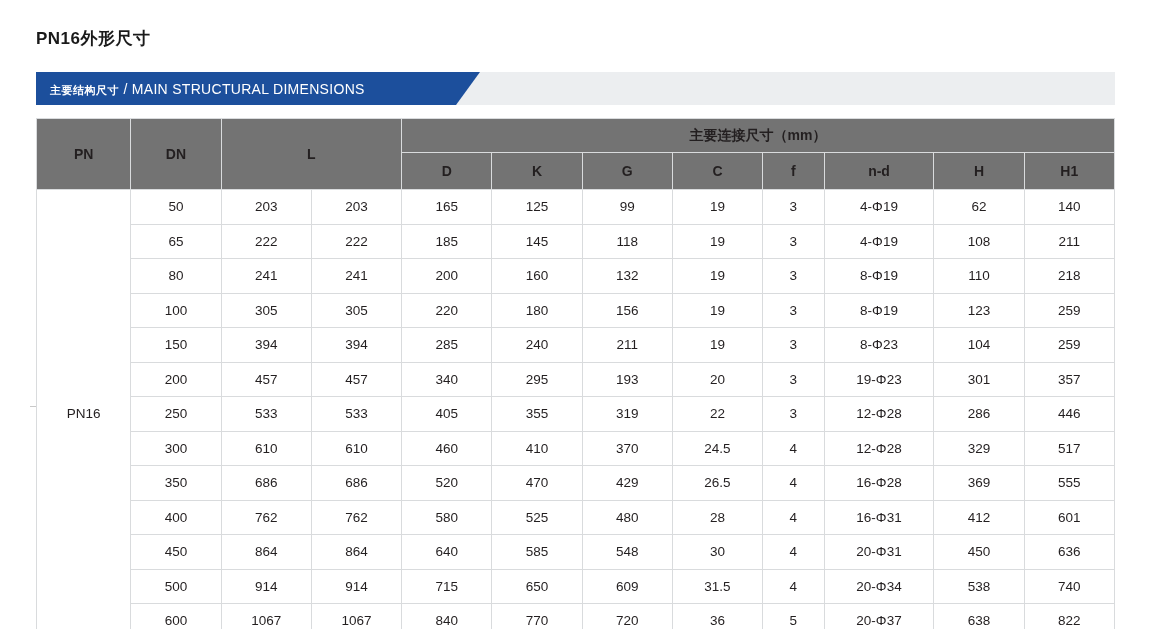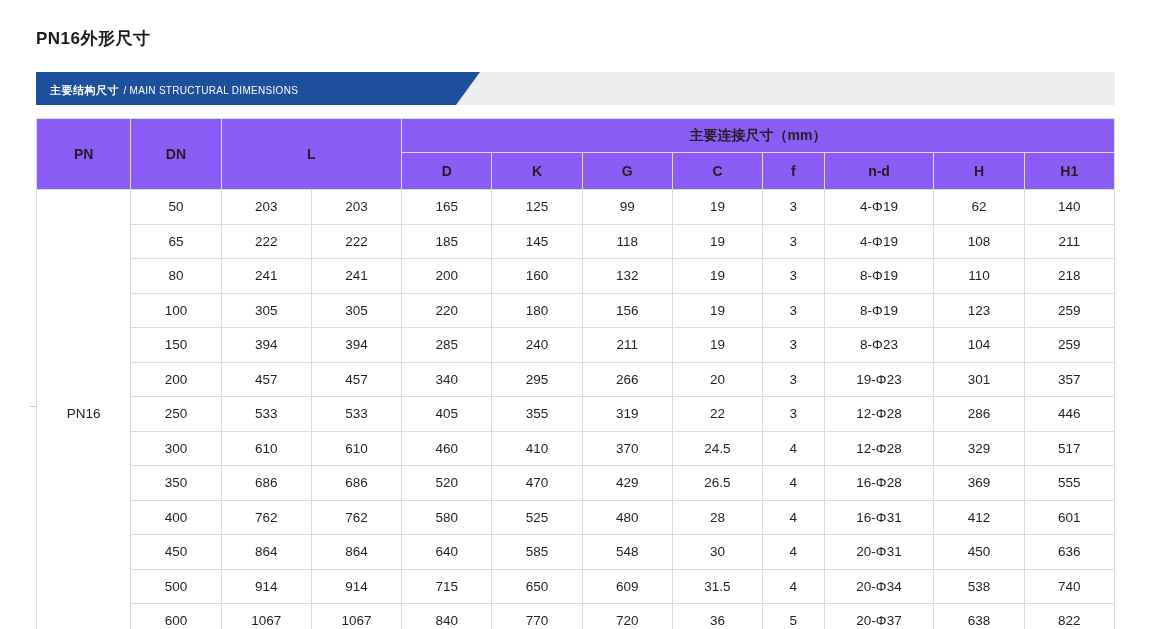--- a/index.html
+++ b/index.html
@@ -64,21 +64,21 @@
     white-space: nowrap;
     color: #ffffff;
     z-index: 2;
   }
   .banner-cn {
     font-size: 11px;
     font-weight: bold;
     letter-spacing: 0.5px;
   }
   .banner-en {
-    font-size: 10px;
+    font-size: 14px;
     font-weight: normal;
     letter-spacing: 0.3px;
   }
   
   .table-wrap {
     position: absolute;
     left: 36px;
     top: 118px;
     width: 1079px;
   }
@@ -88,21 +88,21 @@
     table-layout: fixed;
   }
   table.dims th, table.dims td {
     border: 1px solid #d9dbdd;
     text-align: center;
     font-size: 13.5px;
     color: #231f20;
     padding: 0;
   }
   table.dims thead th {
-    background: #8b5cf6;
+    background: #737373;
     font-weight: bold;
     font-size: 14px;
   }
   .th-group {
     height: 33px;
   }
   .th-sub {
     height: 36px;
   }
   .th-tall {
@@ -257,21 +257,21 @@
             <td>8-Φ23</td>
             <td>104</td>
             <td>259</td>
           </tr>
           <tr>
             <td>200</td>
             <td>457</td>
             <td>457</td>
             <td>340</td>
             <td>295</td>
-            <td>266</td>
+            <td>193</td>
             <td>20</td>
             <td>3</td>
             <td>19-Φ23</td>
             <td>301</td>
             <td>357</td>
           </tr>
           <tr>
             <td>250</td>
             <td>533</td>
             <td>533</td>

